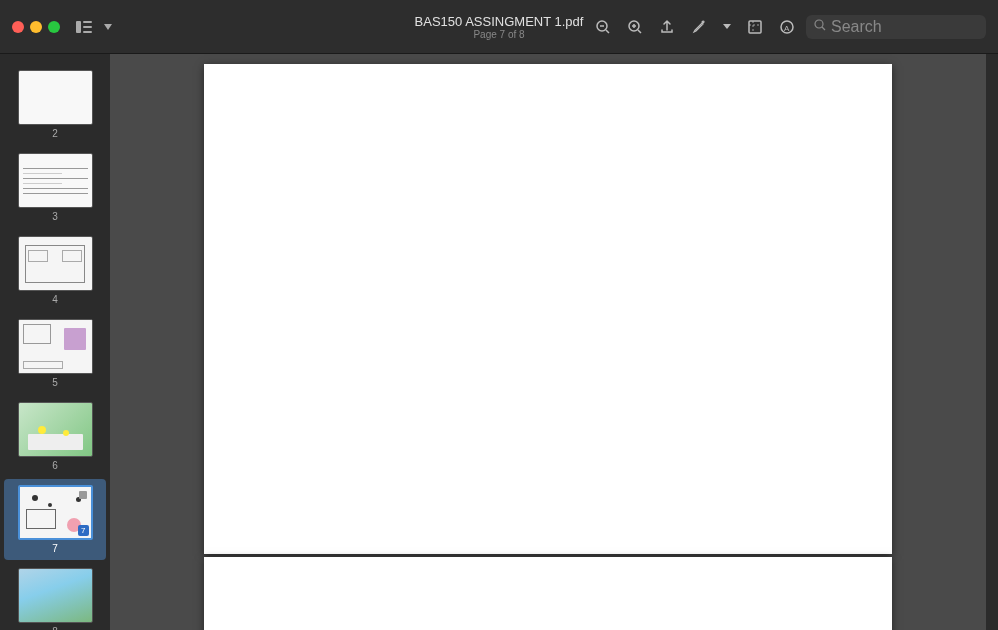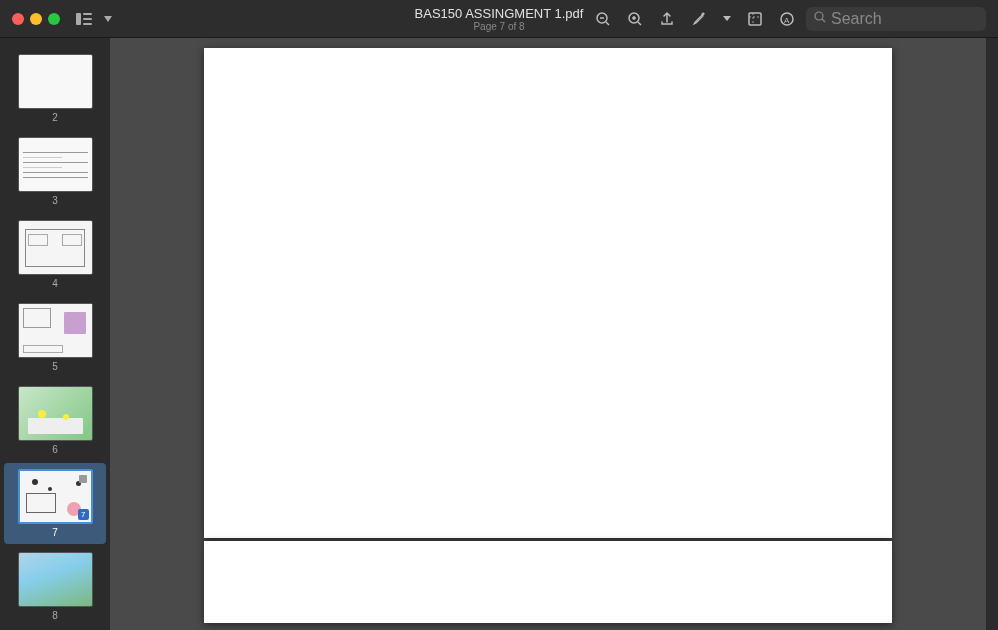--- a/index.html
+++ b/index.html
@@ -9,21 +9,21 @@
       height: 630px;
       background: #1e1e1e;
       font-family: -apple-system, BlinkMacSystemFont, 'Helvetica Neue', sans-serif;
       overflow: hidden;
       display: flex;
       flex-direction: column;
     }
 
     
     .titlebar {
-      height: 38px;
+      height: 54px;
       background: #2d2d2d;
       display: flex;
       align-items: center;
       padding: 8px 12px;
       flex-shrink: 0;
       border-bottom: 1px solid #1a1a1a;
       position: relative;
     }
 
     .traffic-lights {

